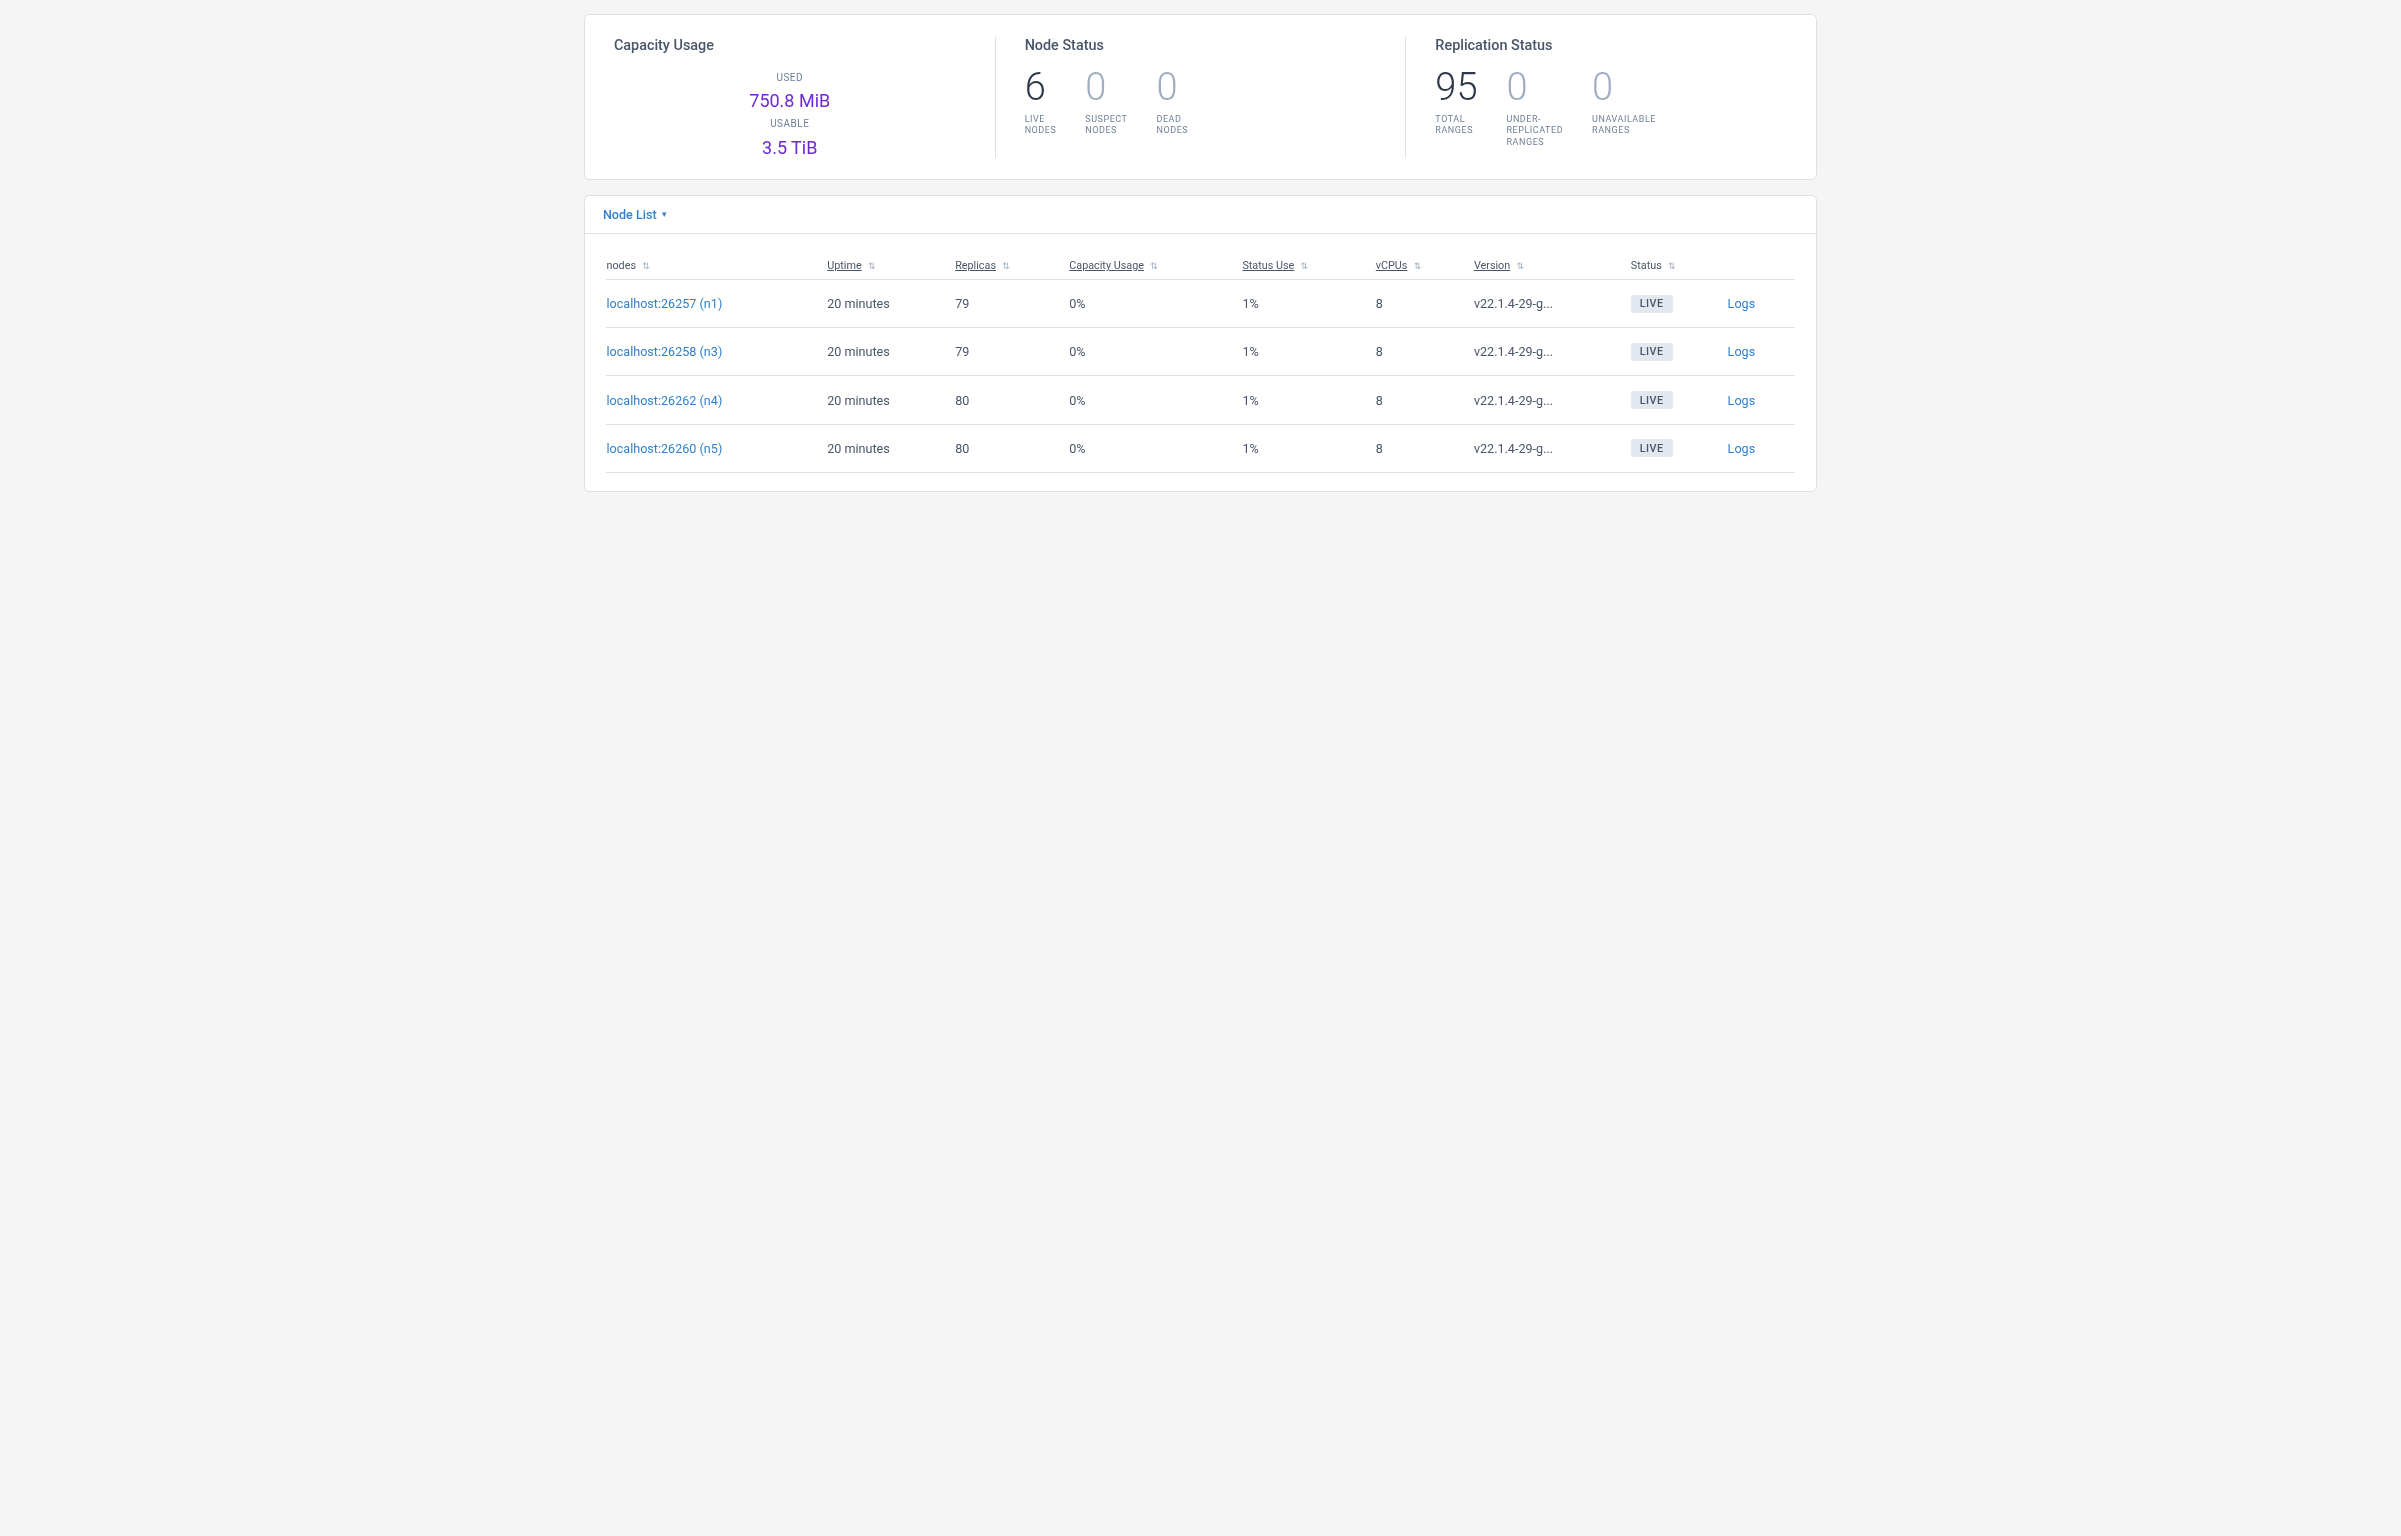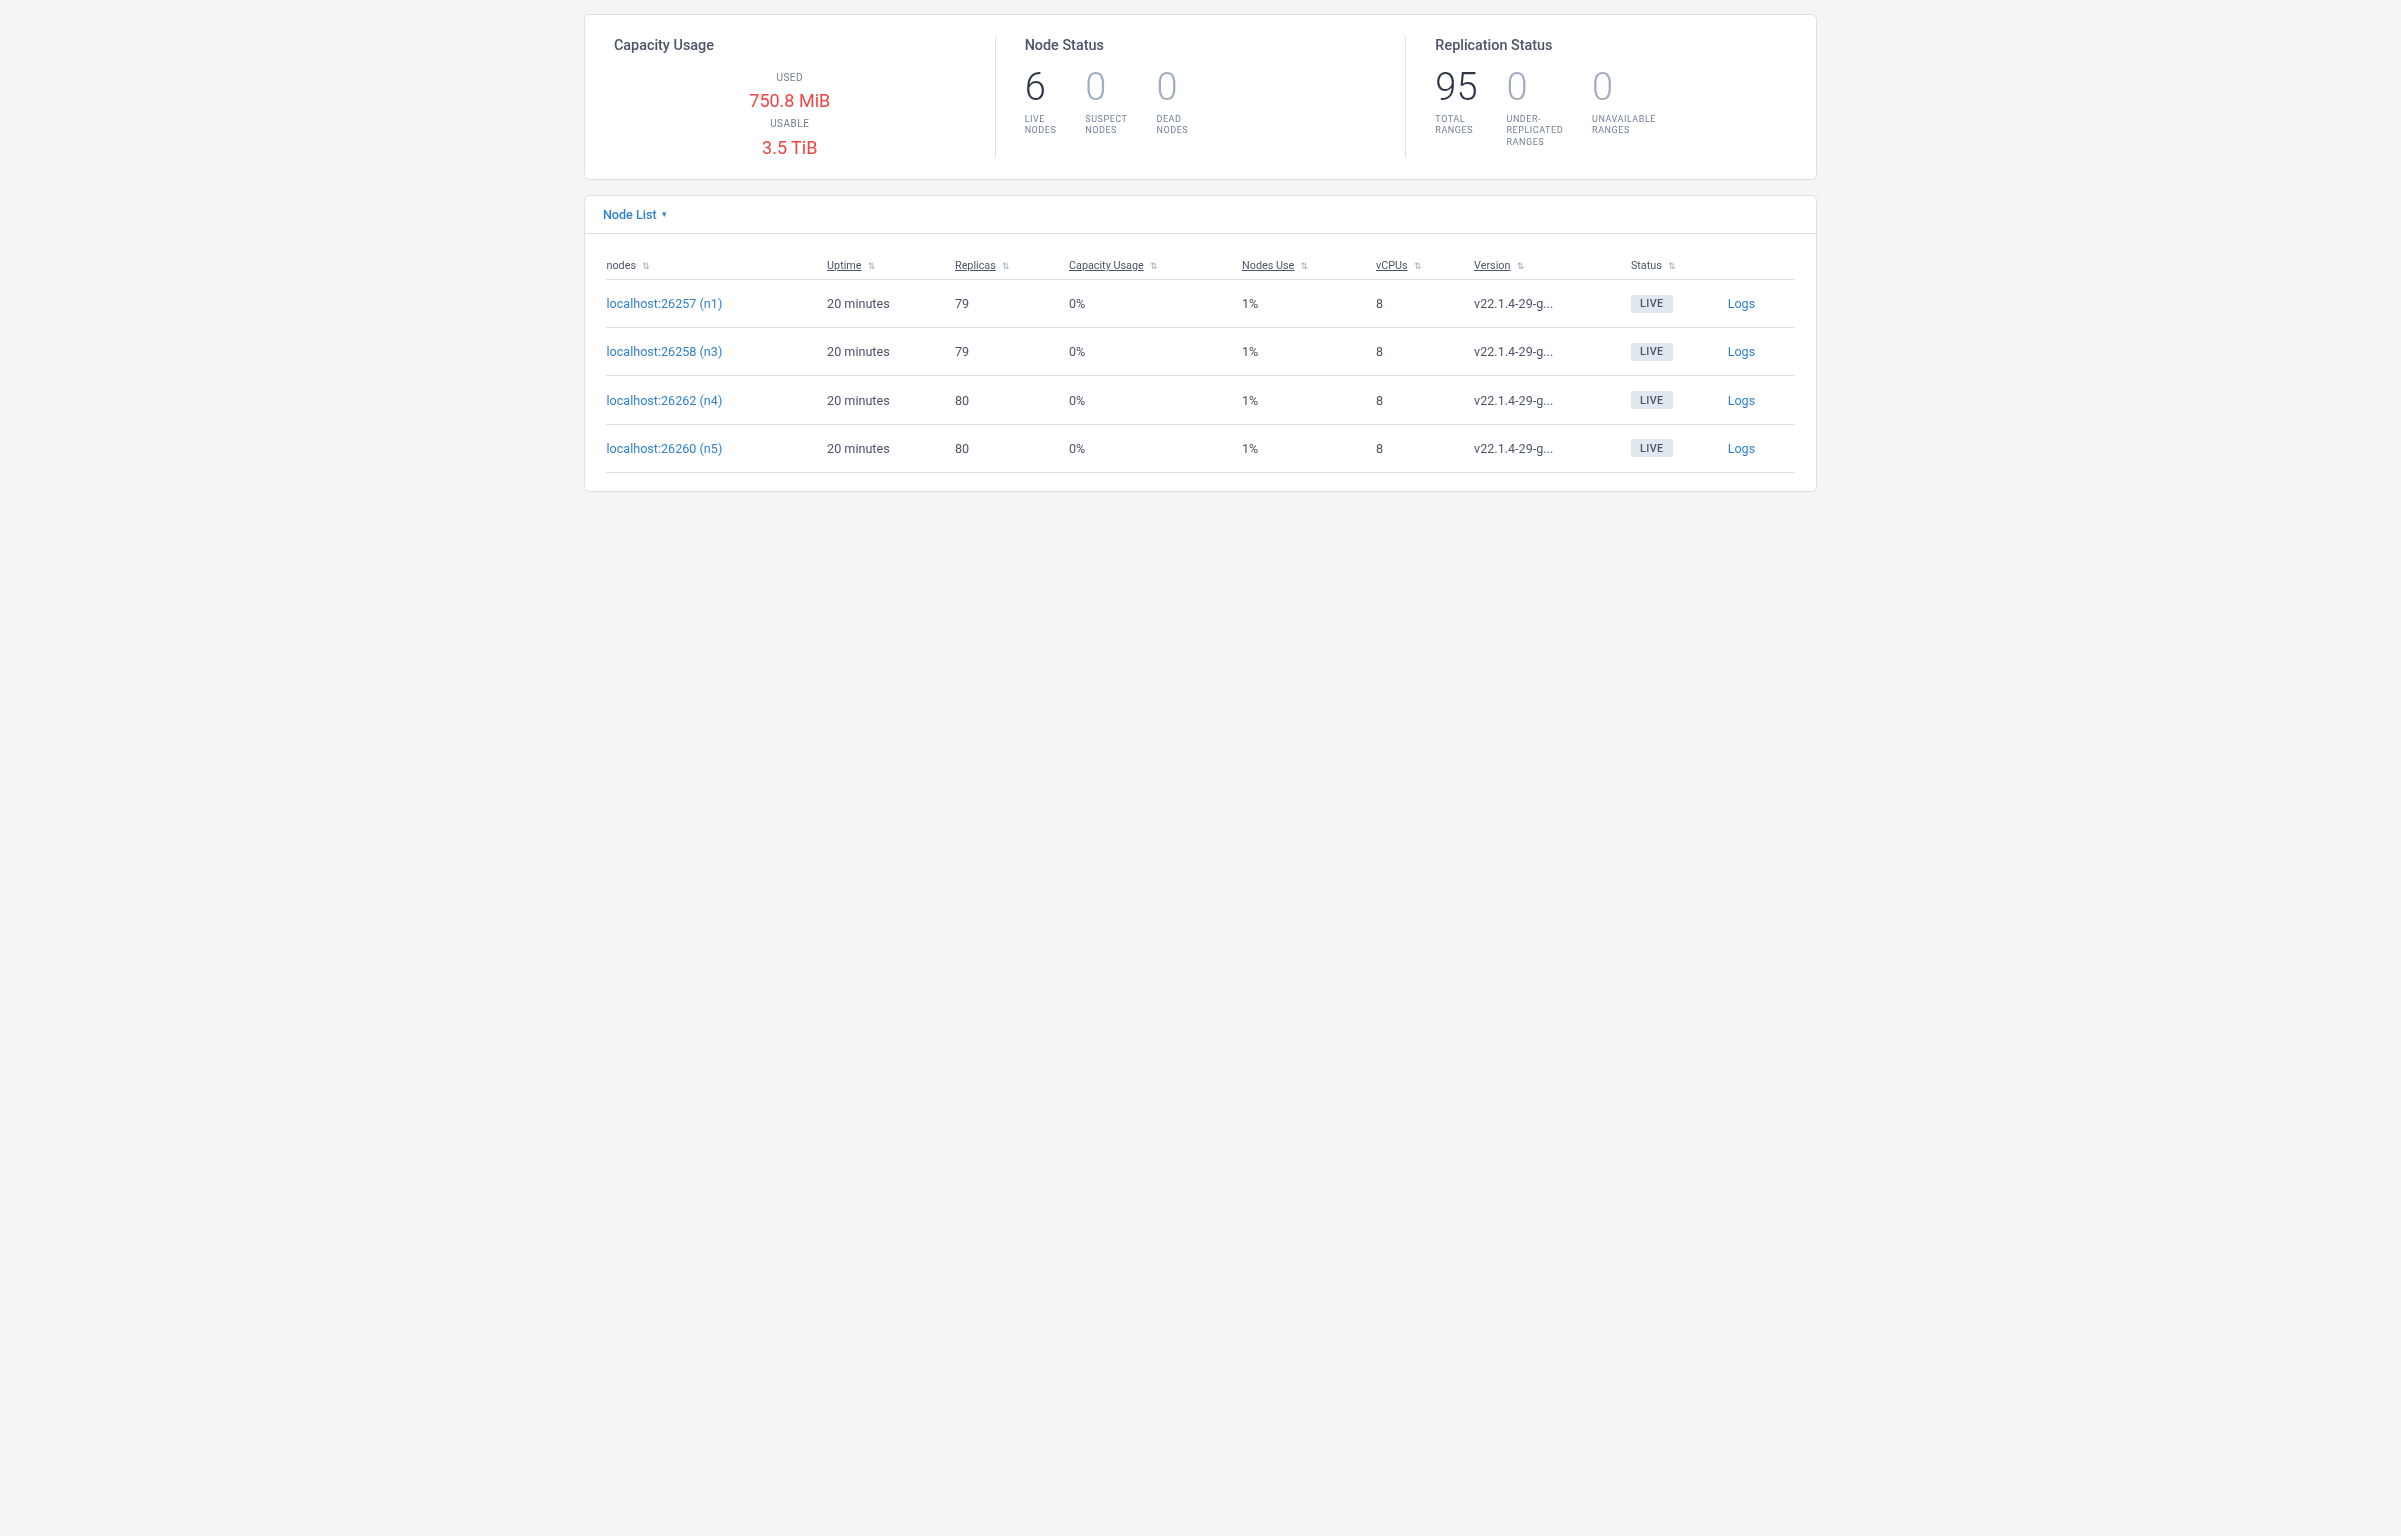--- a/index.html
+++ b/index.html
@@ -99,21 +99,21 @@
       font-size: 11.7px;
       color: #718096;
       display: flex;
       align-items: center;
       gap: 7.2px;
       flex-direction: column;
     }
 
     .capacity-details .value {
       font-size: 18px;
-      color: #ef4444;
+      color: #6d28d9;
       font-weight: 400;
     }
 
     .capacity-details .label {
       font-size: 10px;
       color: #718096;
       text-transform: uppercase;
       letter-spacing: 0.05em;
     }
 
@@ -330,21 +330,21 @@
             </th>
             <th>
               <span style="text-decoration:underline">Replicas</span>
               <span class="sort-icon">⇅</span>
             </th>
             <th>
               <span style="text-decoration:underline">Capacity Usage</span>
               <span class="sort-icon">⇅</span>
             </th>
             <th>
-              <span style="text-decoration:underline">Nodes Use</span>
+              <span style="text-decoration:underline">Status Use</span>
               <span class="sort-icon">⇅</span>
             </th>
             <th>
               <span style="text-decoration:underline">vCPUs</span>
               <span class="sort-icon">⇅</span>
             </th>
             <th>
               <span style="text-decoration:underline">Version</span>
               <span class="sort-icon">⇅</span>
             </th>

